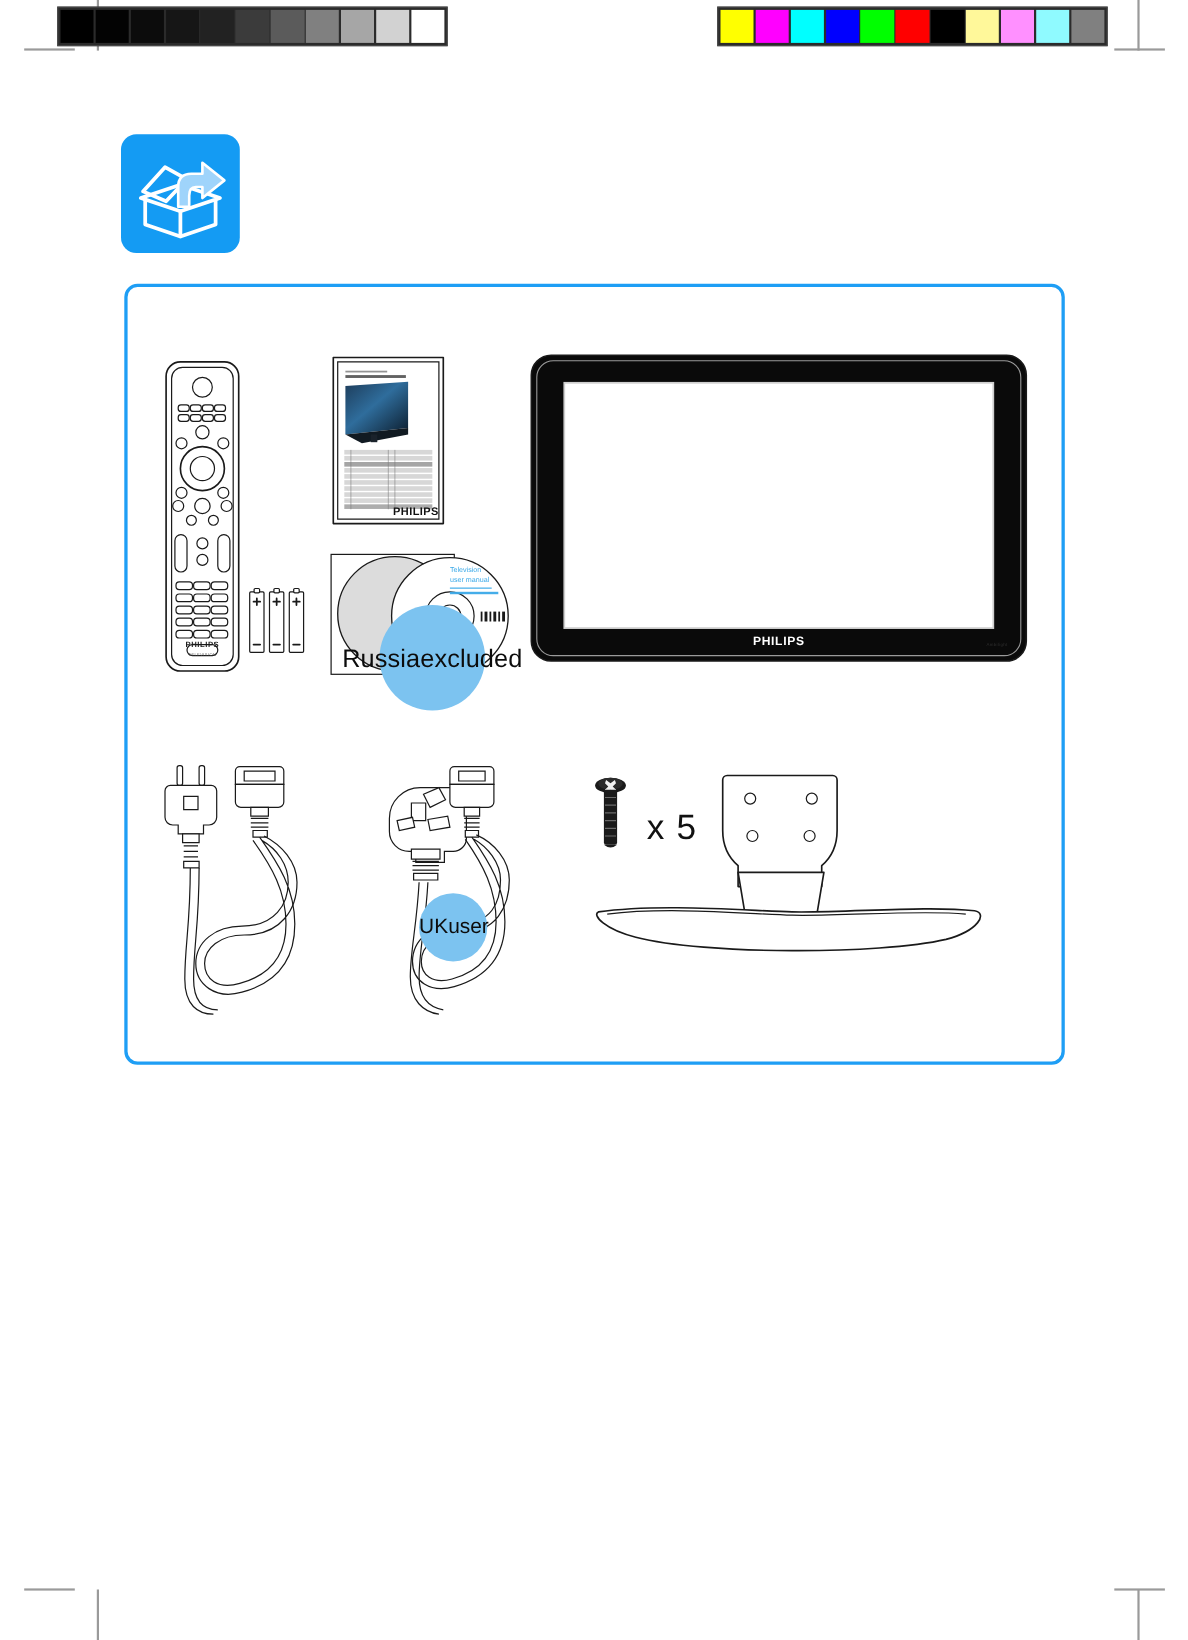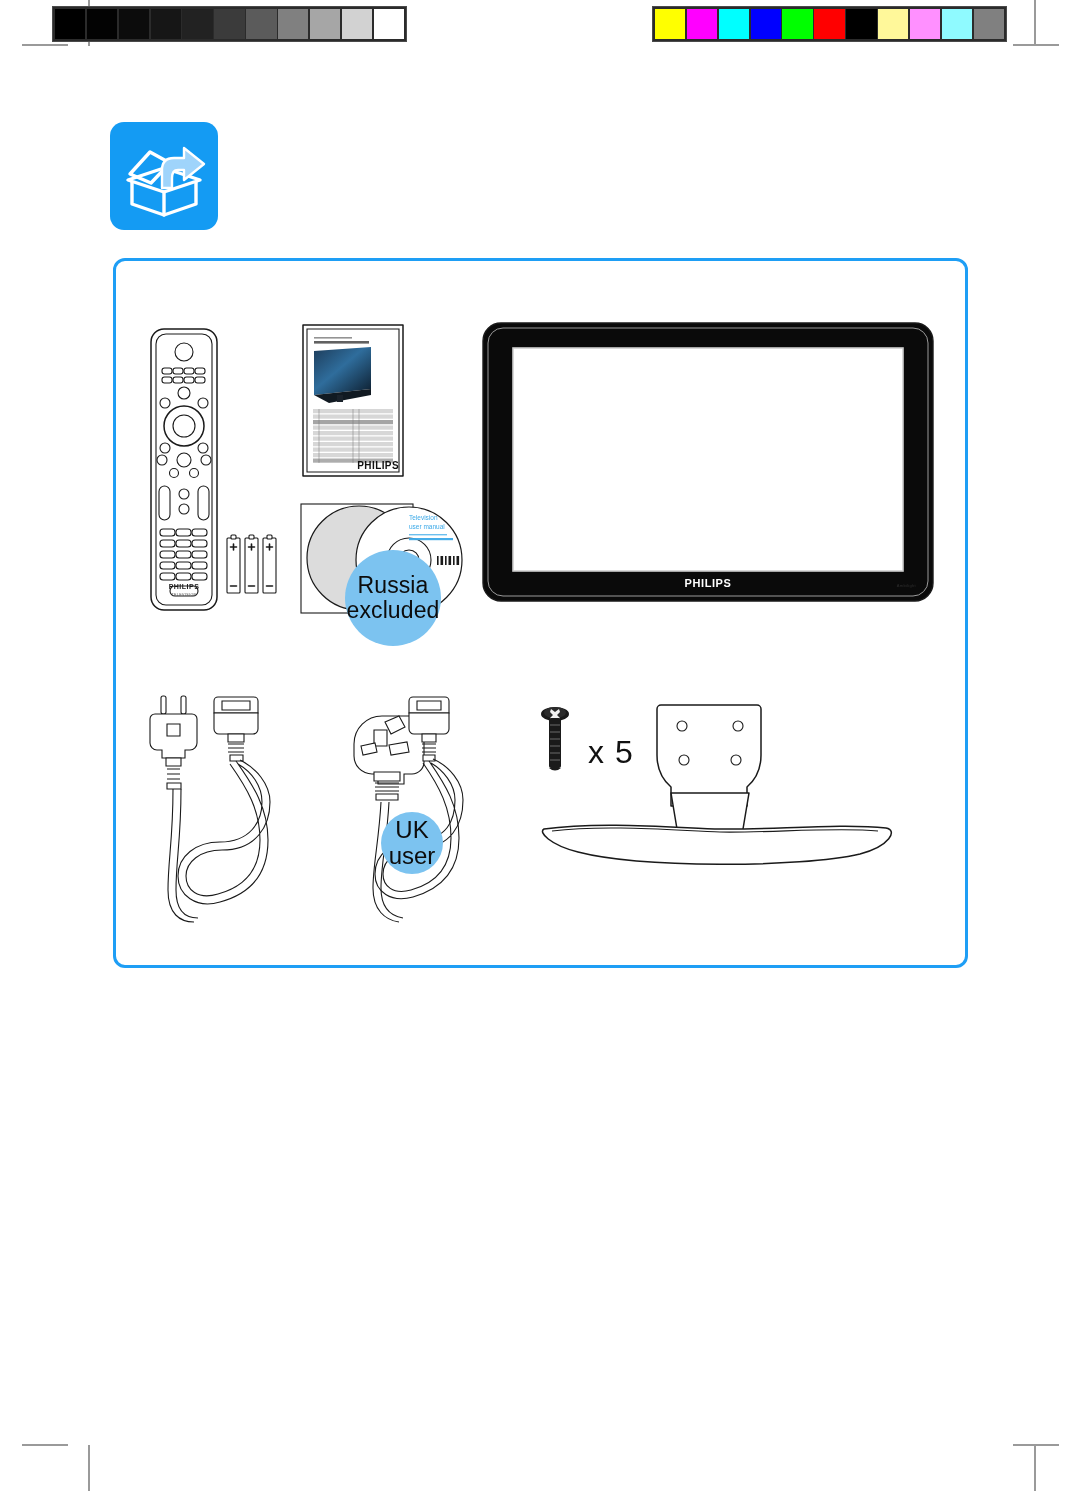--- a/index.html
+++ b/index.html
@@ -26,27 +26,27 @@
 
   
   #contents-panel{position:absolute;left:113px;top:258px;width:855px;height:710px;
                   border:3px solid #1e9ef5;border-radius:12px;box-sizing:border-box;
                   background:#ffffff;}
 
   
   .item{position:absolute;}
 
   
-  .badge{position:absolute;display:flex;flex-direction:column;align-items:center;
+  .badge{position:absolute;display:flex;flex-direction:row;align-items:center;
          justify-content:center;color:#0c0c0c;text-align:center;
          background:#7cc3f0;font-weight:400;line-height:1.08;}
   #badge-russia{left:345px;top:550px;width:96px;height:96px;border-radius:50%;
                 font-size:23px;letter-spacing:.1px;}
   #badge-uk{left:381px;top:812px;width:62px;height:62px;border-radius:50%;
-            font-size:24px;}
+            font-size:19px;justify-content:space-between;}
 
   
   #screw-count{position:absolute;left:588px;top:734px;font-size:32px;color:#111;
                font-family:"Liberation Sans", sans-serif;letter-spacing:1px;}
 
   
   svg{overflow:visible;}
   .ln{fill:none;stroke:#1a1a1a;stroke-width:1.5;stroke-linejoin:round;stroke-linecap:round;}
   .ln-thin{fill:none;stroke:#1a1a1a;stroke-width:1.1;}
   .fillwhite{fill:#ffffff;}

